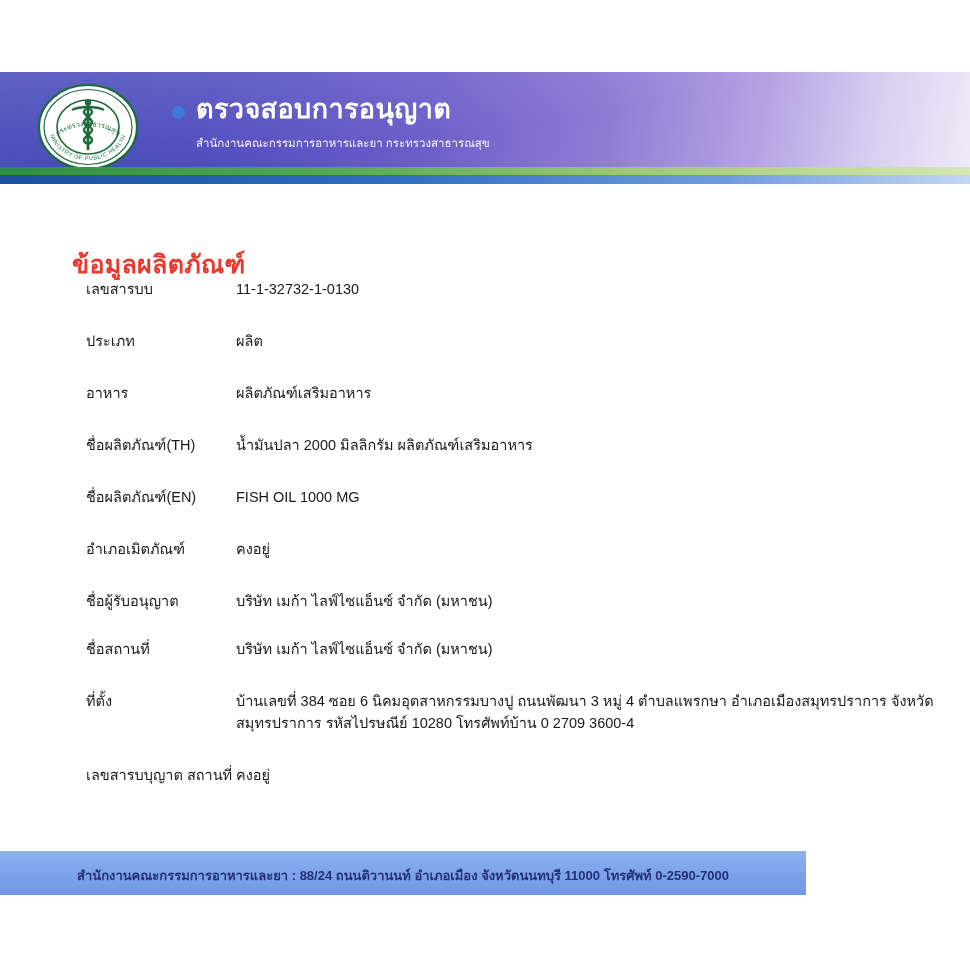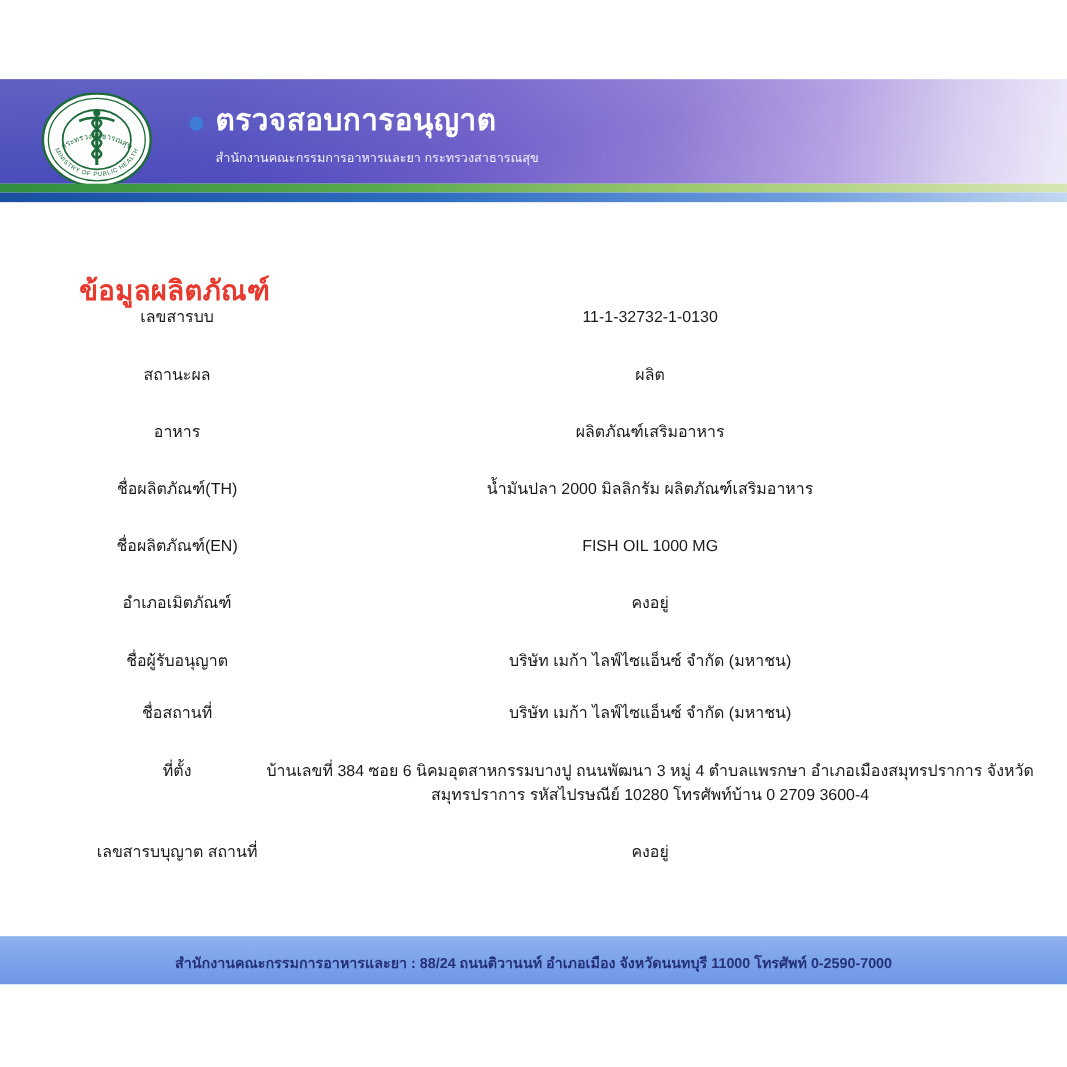--- a/index.html
+++ b/index.html
@@ -135,38 +135,37 @@
     top: 90px;
     width: 860px;
     border-collapse: collapse;
   }
   .info-table td {
     vertical-align: top;
     font-size: 14.5px;
     color: #222222;
     padding: 0 0 30px 0;
     line-height: 22px;
-    text-align: center;
   }
   .info-table td.label {
     width: 150px;
     color: #1a1a1a;
   }
   .info-table td.value {
     color: #1a1a1a;
     padding-left: 0;
   }
   .info-table tr.multi td { padding-bottom: 26px; }
   .info-table tr:last-child td { padding-bottom: 0; }
 
   
   .footer {
     position: absolute;
     top: 850px; left: 0;
-    width: 970px;
+    width: 806px;
     height: 45px;
     background: linear-gradient(180deg, #8fb3f0 0%, #7ea4ea 45%, #6e97e6 100%);
     border-top: 1px solid #ffffff;
   }
   .footer-top-line {
     position: absolute;
     top: 850px; left: 0;
     width: 970px; height: 3px;
     background: #ffffff;
   }
@@ -234,21 +233,21 @@
   <div class="body-area">
     <div class="page-title">ข้อมูลผลิตภัณฑ์</div>
 
     <table class="info-table">
       <tbody>
         <tr>
           <td class="label">เลขสารบบ</td>
           <td class="value">11-1-32732-1-0130</td>
         </tr>
         <tr>
-          <td class="label">สถานะผล</td>
+          <td class="label">ประเภท</td>
           <td class="value">ผลิต</td>
         </tr>
         <tr>
           <td class="label">อาหาร</td>
           <td class="value">ผลิตภัณฑ์เสริมอาหาร</td>
         </tr>
         <tr>
           <td class="label">ชื่อผลิตภัณฑ์(TH)</td>
           <td class="value">น้ำมันปลา 2000 มิลลิกรัม ผลิตภัณฑ์เสริมอาหาร</td>
         </tr>

